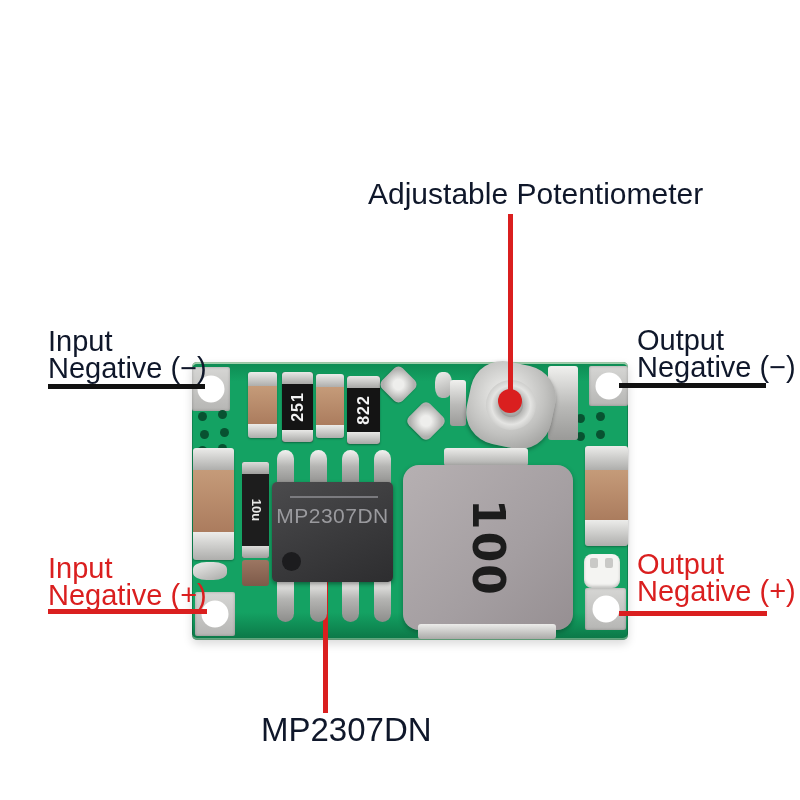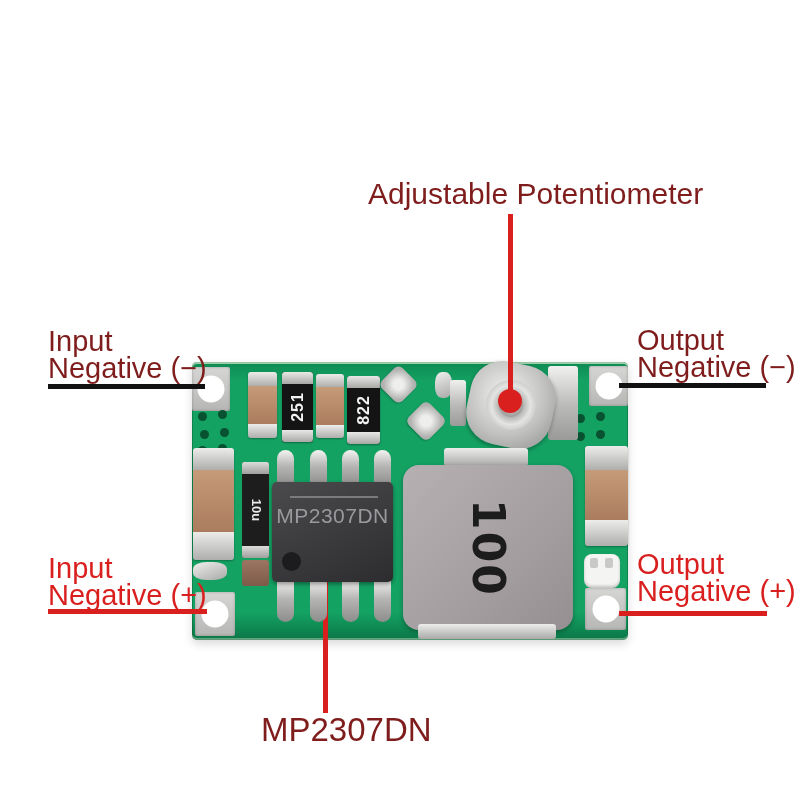--- a/index.html
+++ b/index.html
@@ -1,20 +1,20 @@
 <!DOCTYPE html>
 <html><head>
 <meta charset="utf-8">
 <style>
   html,body{margin:0;padding:0;background:#fff;}
   .canvas{position:relative;width:800px;height:800px;background:#ffffff;overflow:hidden;
           font-family:"Liberation Sans", sans-serif;}
 
   
-  .ann{position:absolute;color:#7f1d1d;font-size:29px;line-height:27px;white-space:nowrap;}
+  .ann{position:absolute;color:#0f172a;font-size:29px;line-height:27px;white-space:nowrap;}
   .ann span{display:block;}
   .ann.red{color:#da1f1f;}
   .title{left:368px;top:180px;font-size:30px;}
   .lbl-in-top{left:48px;top:328px;}
   .lbl-out-top{left:637px;top:327px;}
   .lbl-in-bot{left:48px;top:555px;}
   .lbl-out-bot{left:637px;top:551px;}
   .chip-callout{left:261px;top:716px;font-size:33px;}
 
   

